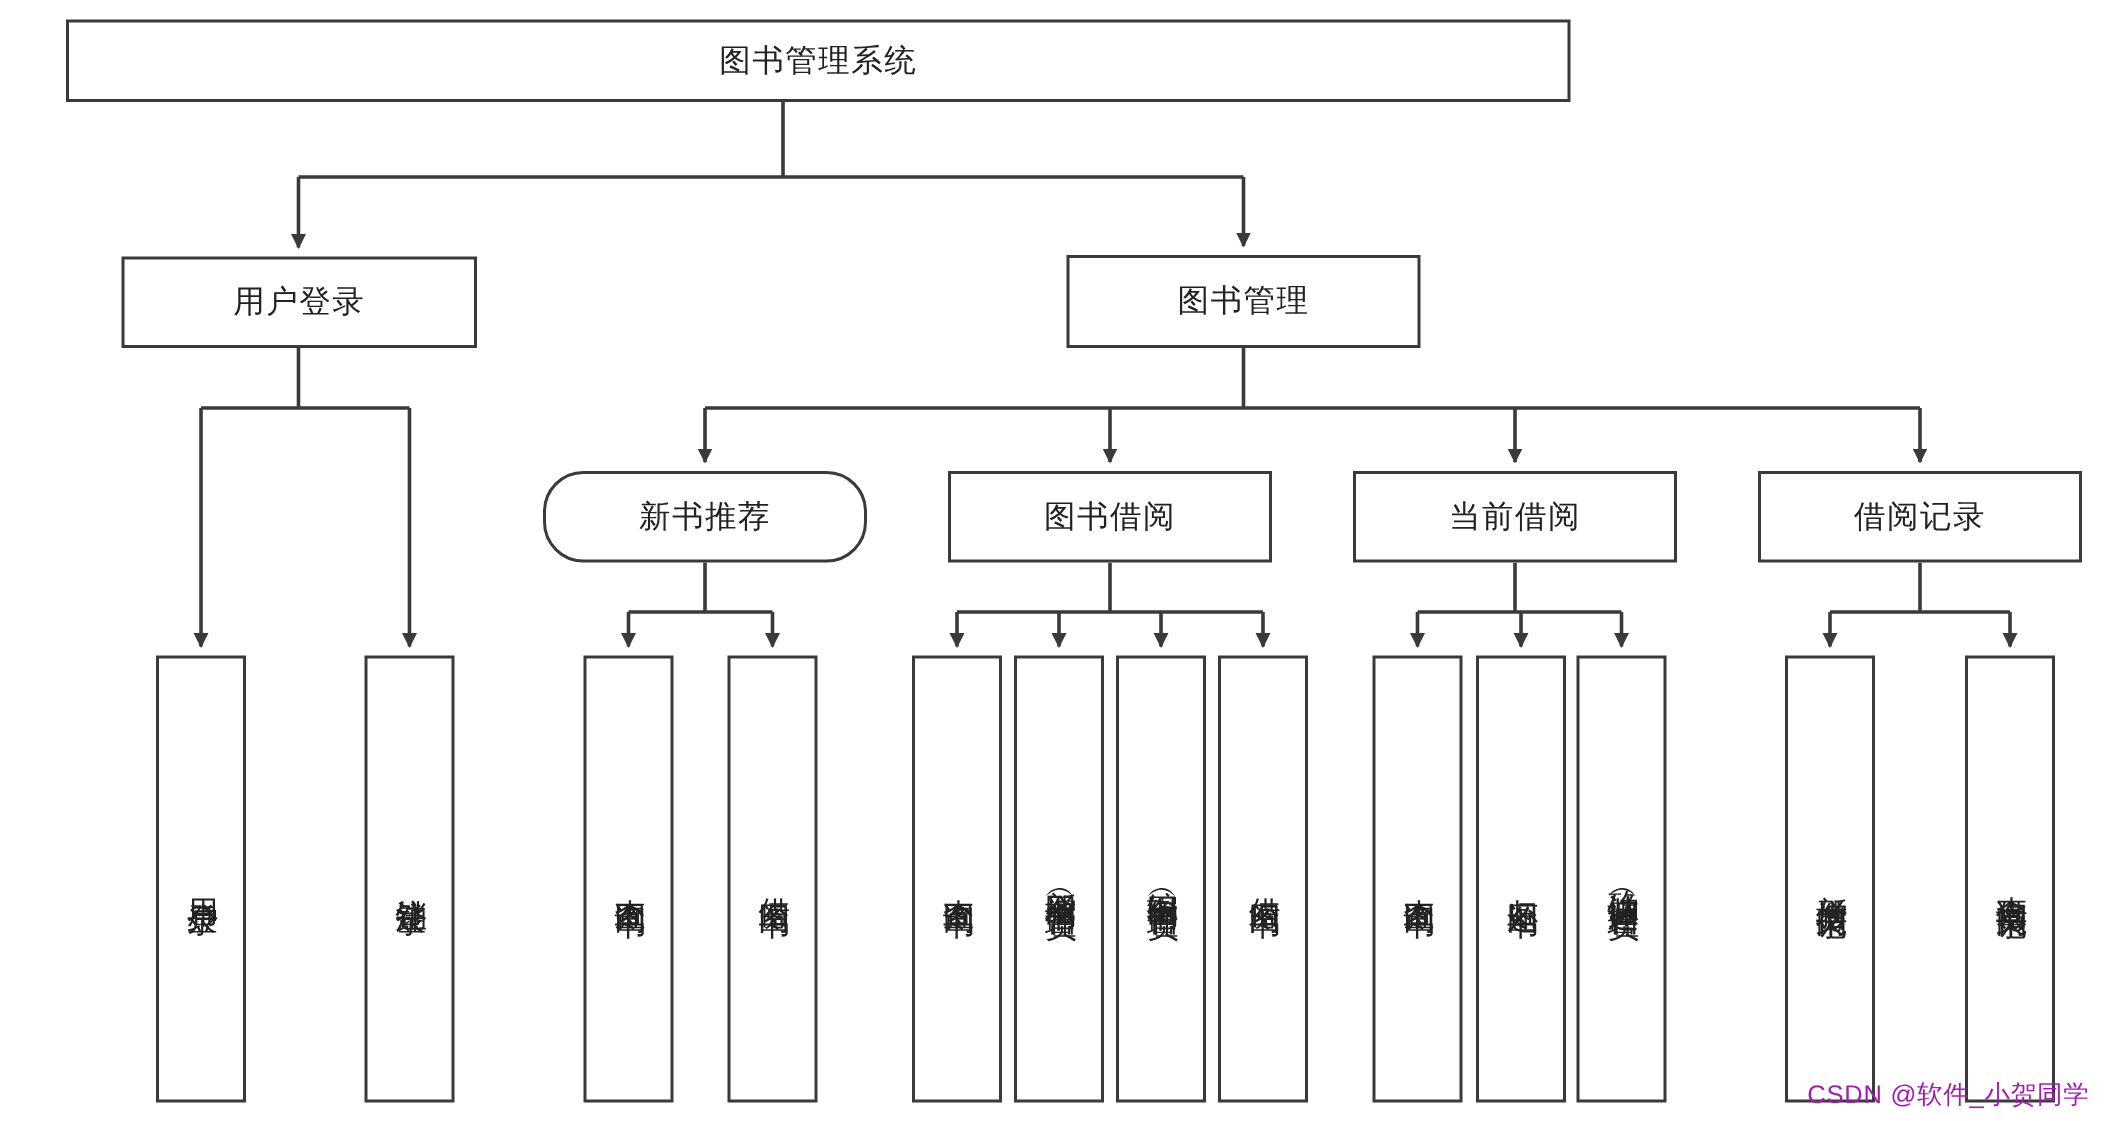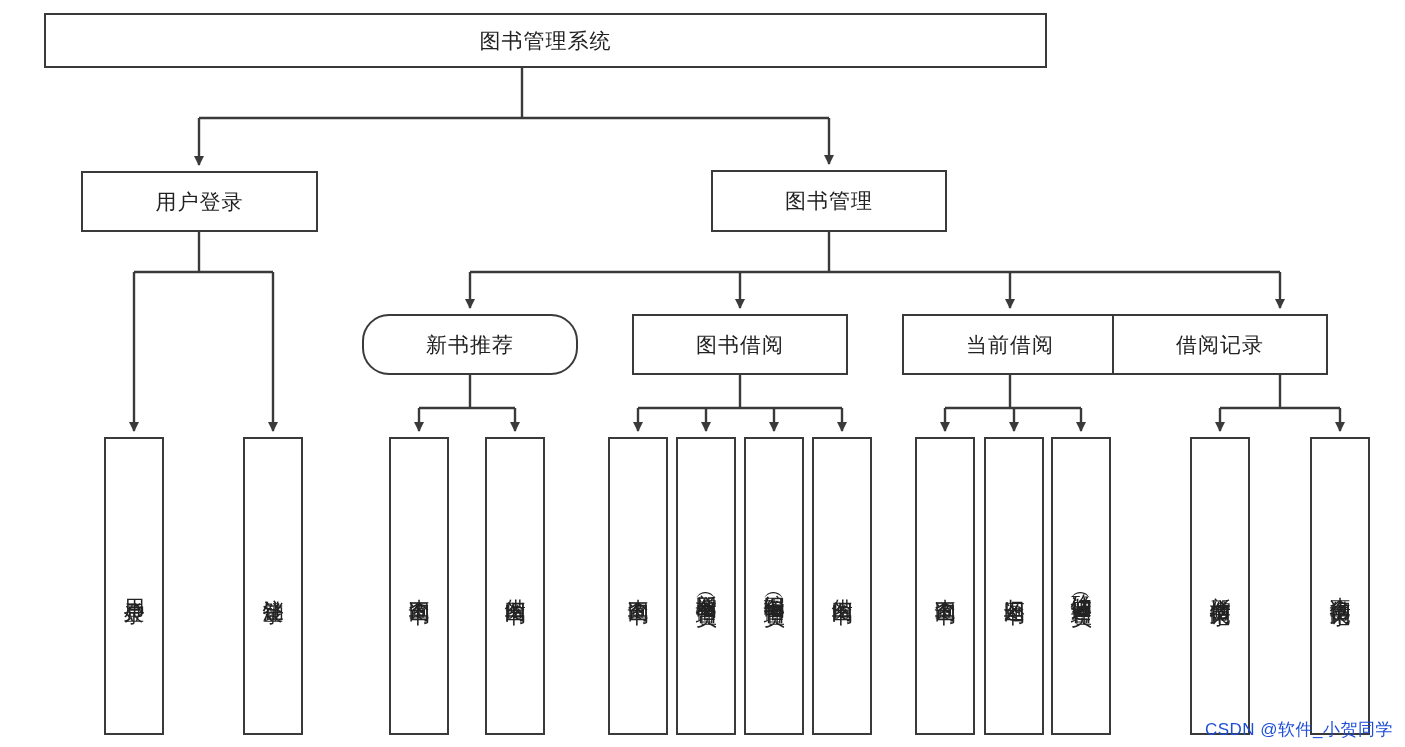--- a/index.html
+++ b/index.html
@@ -52,21 +52,21 @@
     writing-mode: vertical-rl;
     text-orientation: upright;
     display: block;
     white-space: nowrap;
   }
   #watermark {
     position: absolute;
     right: 12px;
     bottom: 6px;
     font-size: 17px;
-    color: #1d4ed8;
+    color: #a21caf;
     white-space: nowrap;
     letter-spacing: 0.5px;
   }
 </style>
 </head>
 <body>
 
 <div id="stage">
 
   <svg id="wires" viewBox="0 0 1405 747" xmlns="http://www.w3.org/2000/svg">
@@ -132,21 +132,21 @@
 
   <div class="node horiz" style="left: 362px; top: 314px; width: 216px; height: 61px; border-radius: 27px;">
     <span>新书推荐</span>
   </div>
   <div class="node horiz" style="left: 632px; top: 314px; width: 216px; height: 61px;">
     <span>图书借阅</span>
   </div>
   <div class="node horiz" style="left: 902px; top: 314px; width: 216px; height: 61px;">
     <span>当前借阅</span>
   </div>
-  <div class="node horiz" style="left: 1112px; top: 314px; width: 216px; height: 61px;">
+  <div class="node horiz" style="left: 1172px; top: 314px; width: 216px; height: 61px;">
     <span>借阅记录</span>
   </div>
 
   <div class="node vert" style="left: 104px; top: 437px; width: 60px; height: 298px;">
     <span class="vtext">用户登录</span>
   </div>
   <div class="node vert" style="left: 243px; top: 437px; width: 60px; height: 298px;">
     <span class="vtext">注销登录</span>
   </div>
   <div class="node vert" style="left: 389px; top: 437px; width: 60px; height: 298px;">

